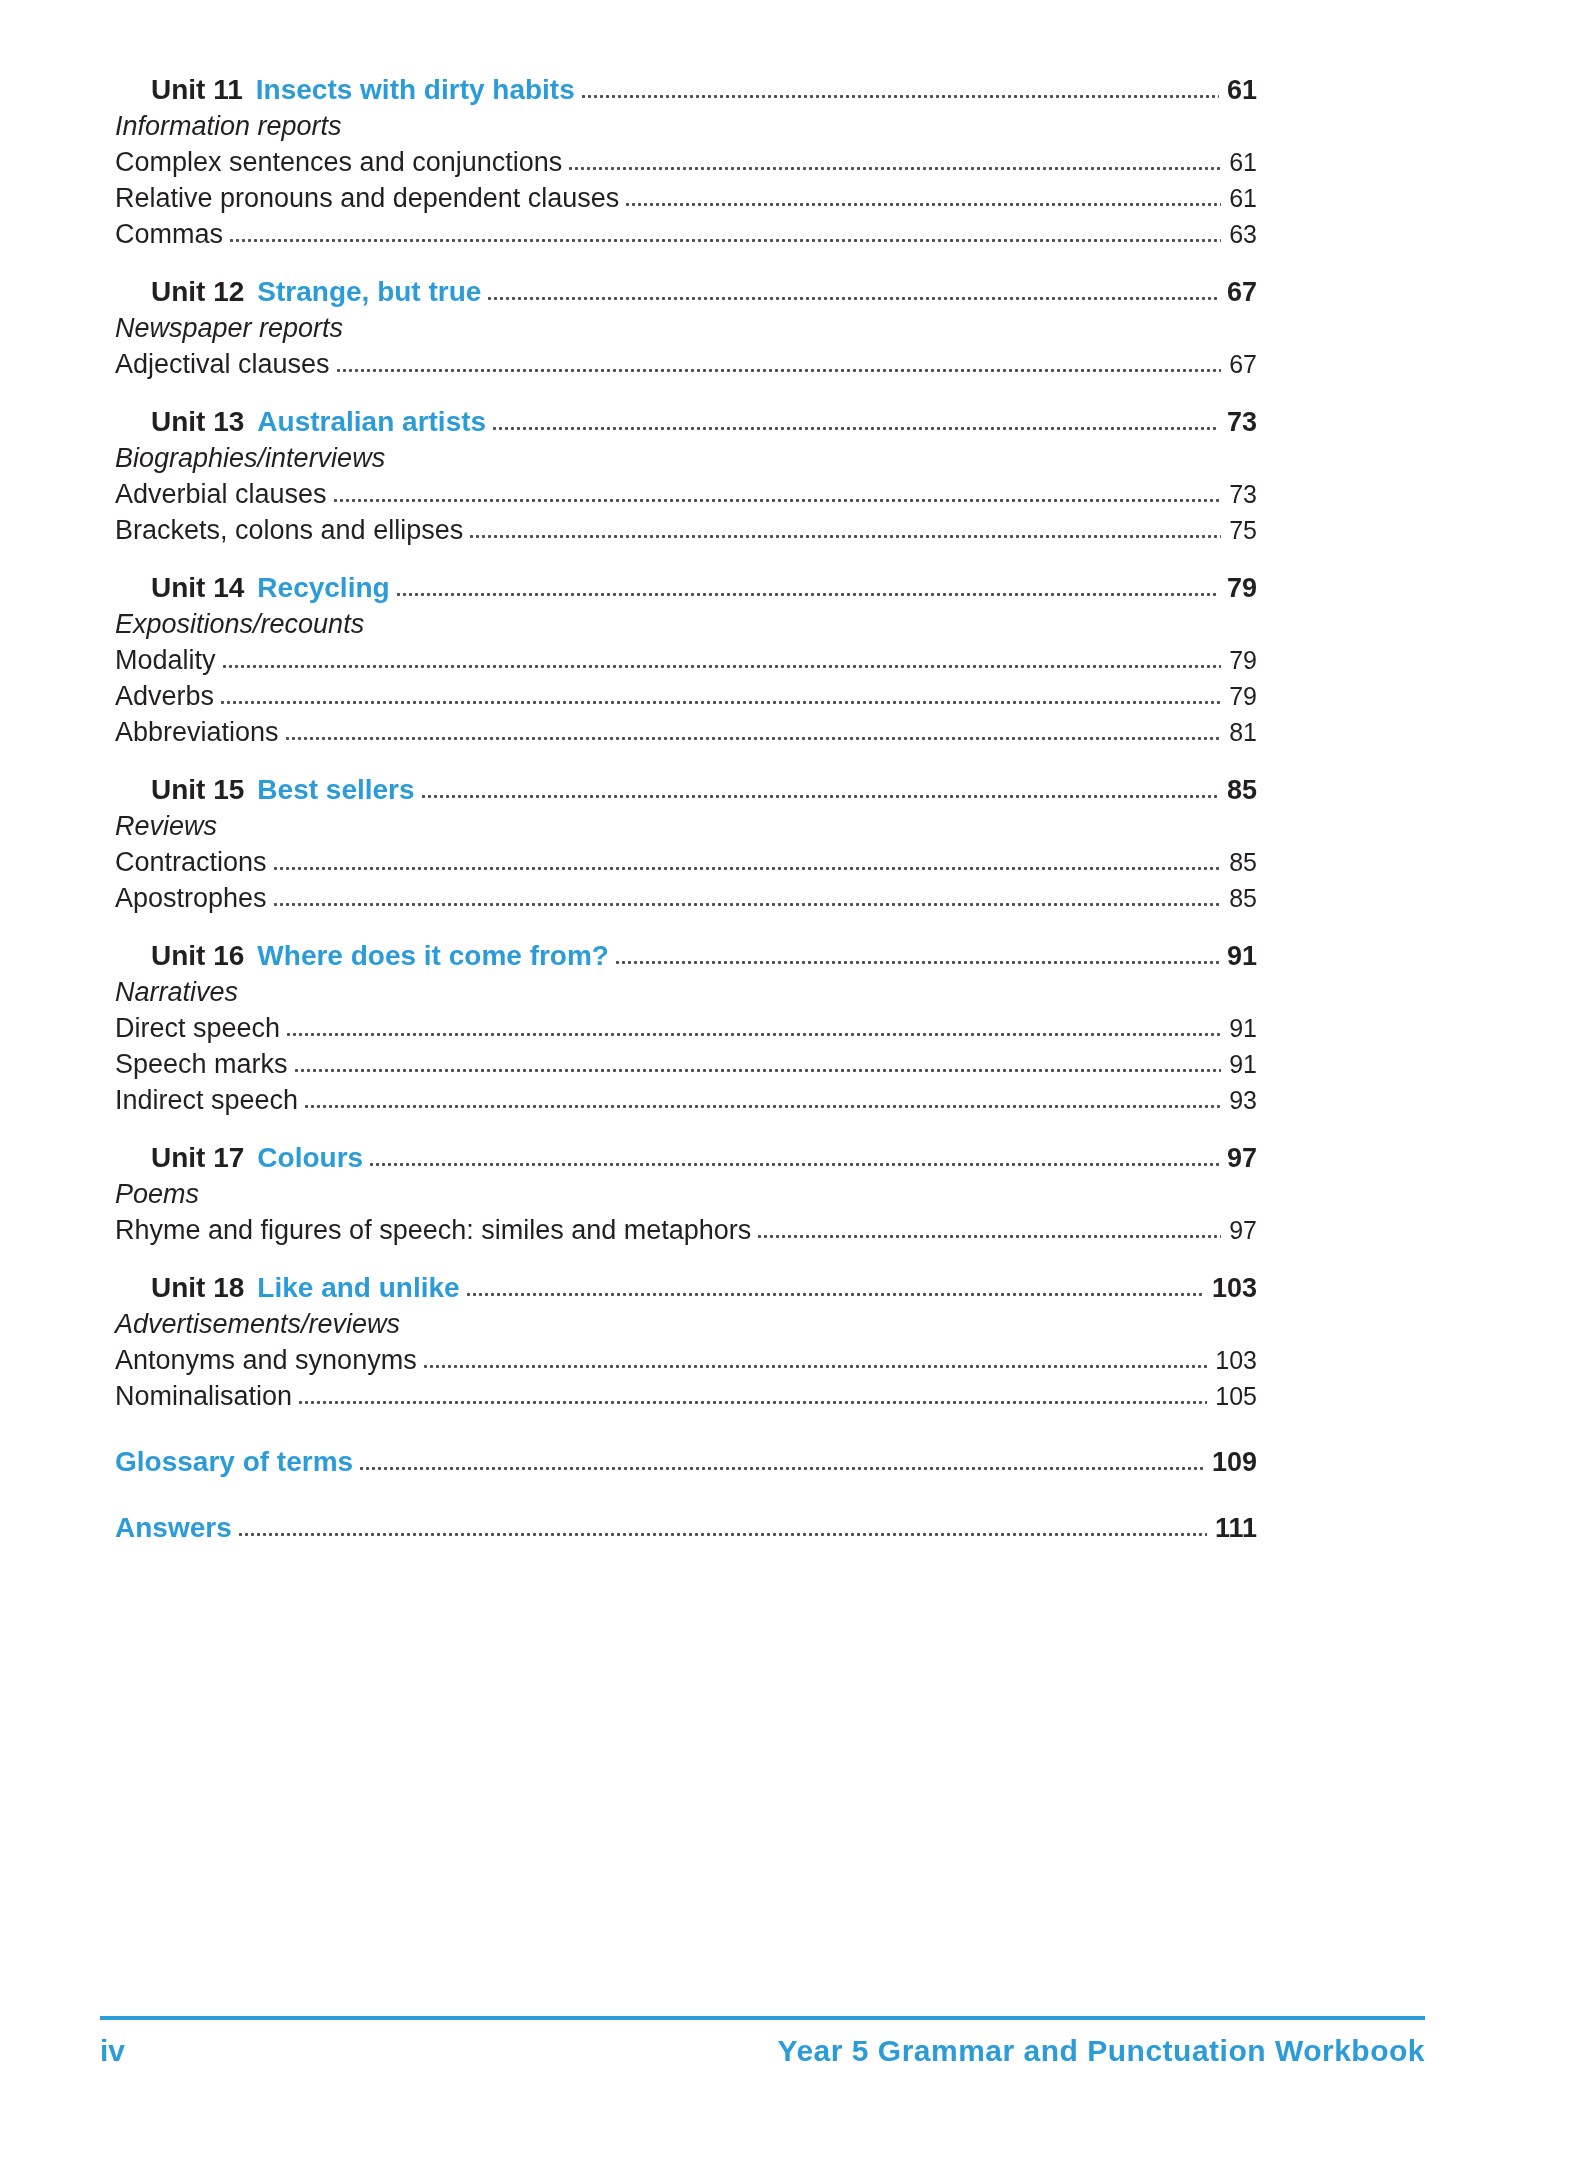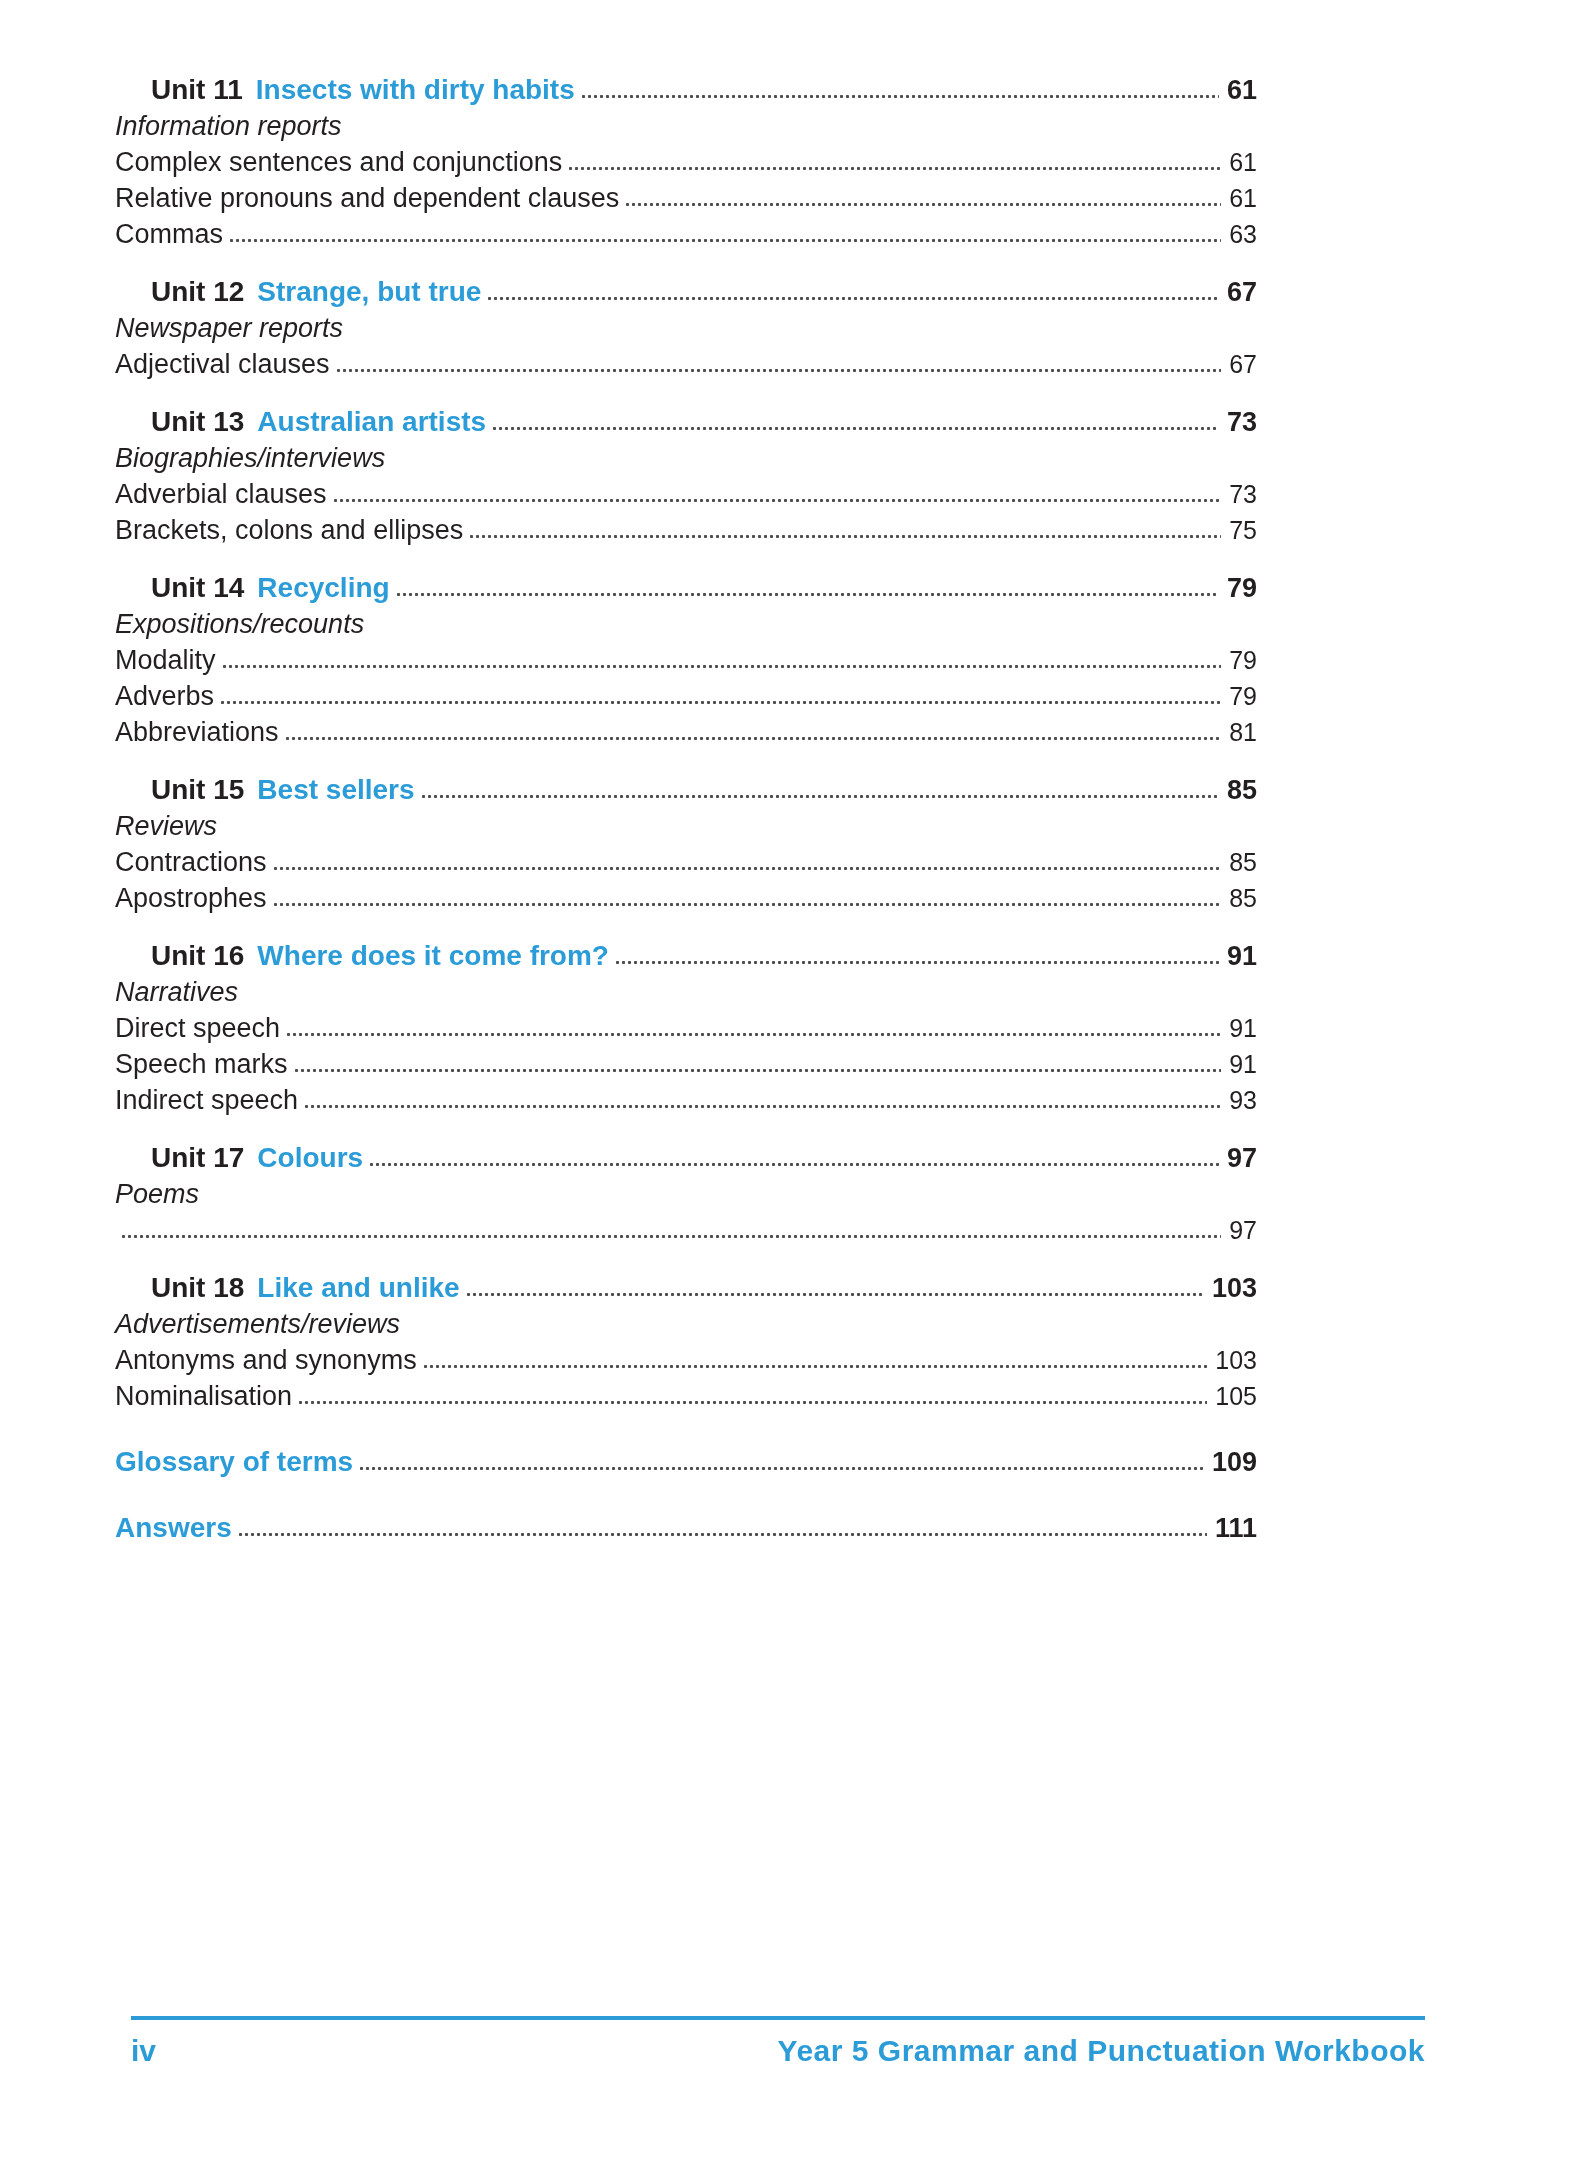--- a/index.html
+++ b/index.html
@@ -76,21 +76,21 @@
     min-width:24px;
     margin:0 8px 0 7px;
     height:5px;
     background-image:radial-gradient(circle at 1.5px 2.5px, var(--leader) 1.35px, rgba(0,0,0,0) 1.7px);
     background-size:6px 5px;
     background-repeat:repeat-x;
     background-position:0 0;
   }
   .footer{
     position:absolute;
-    left:131px;
+    left:100px;
     right:157px;
     bottom:100px;
     margin-top:20px;
   }
   .footer-rule{
     height:4px;
     background:var(--accent);
   }
   .footer-row{
     display:flex;
@@ -255,20 +255,21 @@
         <div class="toc-row unit-row">
           <span class="unit-label">Unit 17</span>
           <span class="unit-title">Colours</span>
           <span class="leader"></span>
           <span class="page-num">97</span>
         </div>
         <div class="toc-row subtitle-row">
           <span class="subtitle">Poems</span>
         </div>
         <div class="toc-row item-row">
+          <span class="item-title">Rhyme and figures of speech: similes and metaphors</span>
           <span class="leader"></span>
           <span class="page-num">97</span>
         </div>
       </section>
       <section class="unit-block">
         <div class="toc-row unit-row">
           <span class="unit-label">Unit 18</span>
           <span class="unit-title">Like and unlike</span>
           <span class="leader"></span>
           <span class="page-num">103</span>

